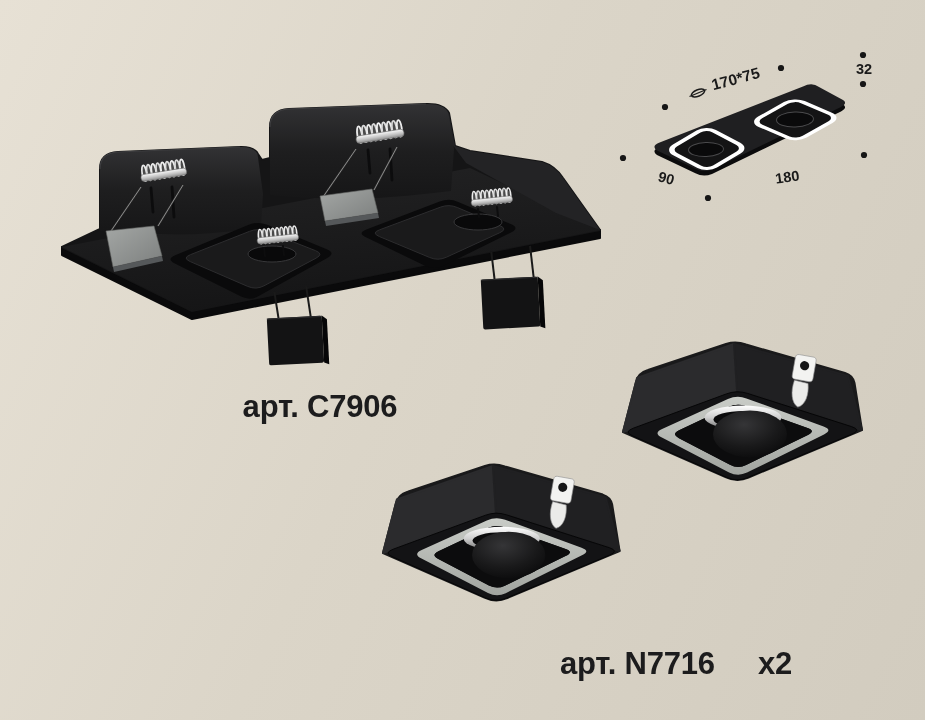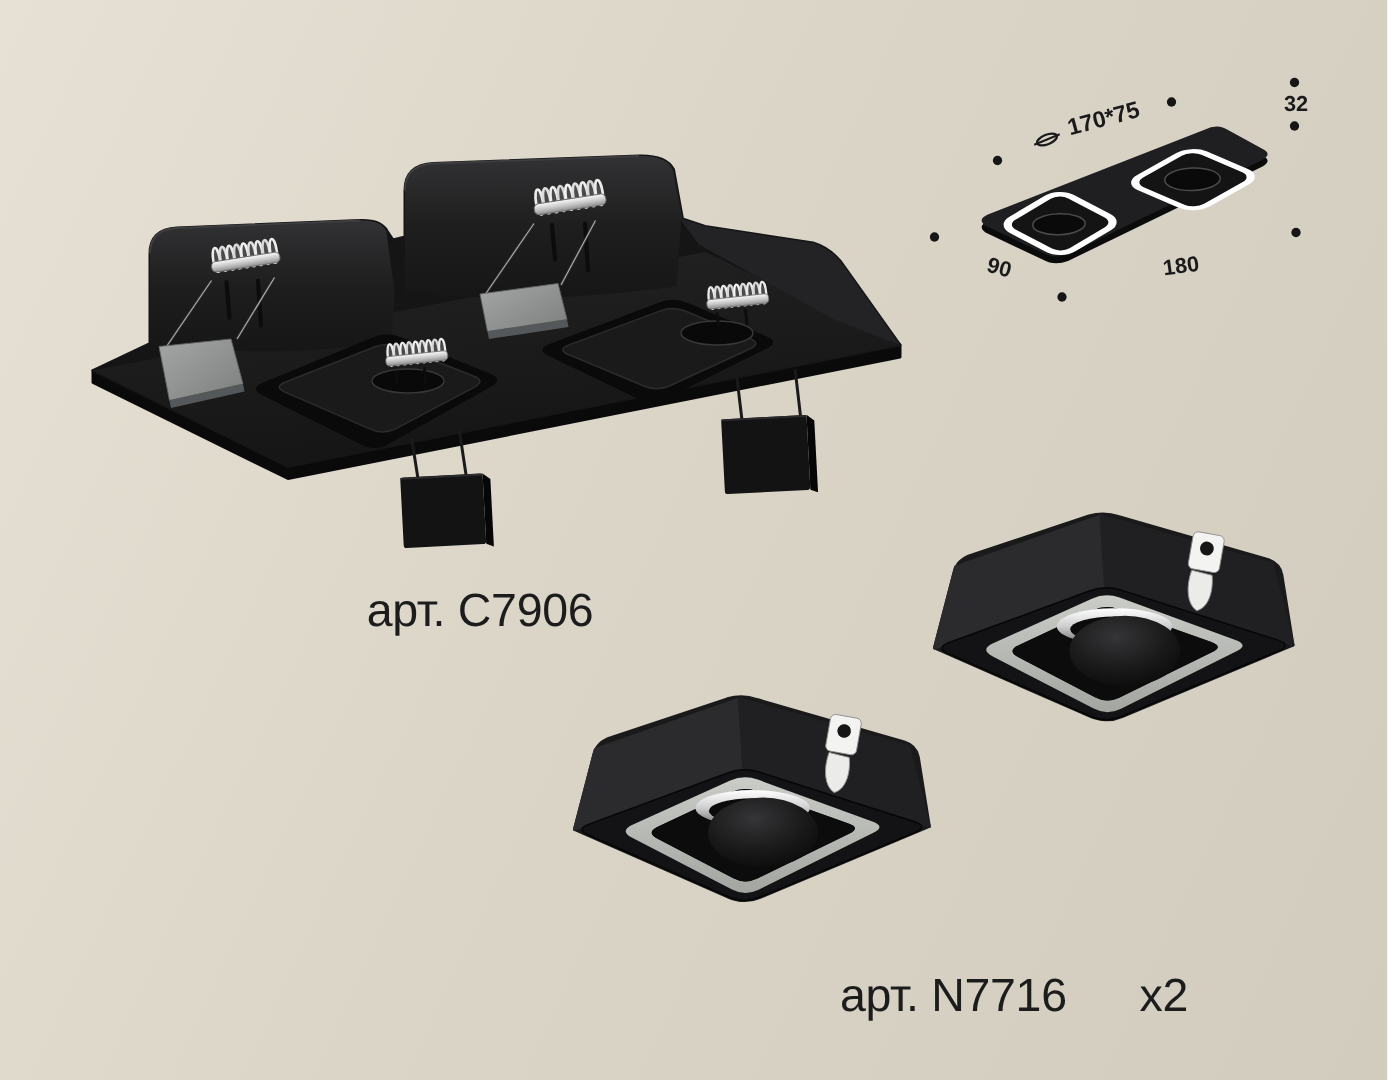--- a/index.html
+++ b/index.html
@@ -6,21 +6,21 @@
   .canvas{
     position:relative;
     width:925px;height:720px;
     overflow:hidden;
     background:linear-gradient(115deg,#e7e1d5 0%,#dbd5c8 45%,#d2ccbf 100%);
     font-family:"Liberation Sans", sans-serif;
   }
   .canvas svg{position:absolute;left:0;top:0;}
   .article-label{
     position:absolute;
-    font-weight:400;
+    font-weight:700;
     font-size:31px;
     letter-spacing:-0.2px;
     color:#1c1c1d;
     white-space:nowrap;
   }
   #label-frame{left:170px;top:389px;width:300px;text-align:center;}
   #label-module{left:560px;top:646px;width:232px;display:flex;justify-content:space-between;}
   .dim-text{
     font-family:"Liberation Sans", sans-serif;
     font-weight:700;

